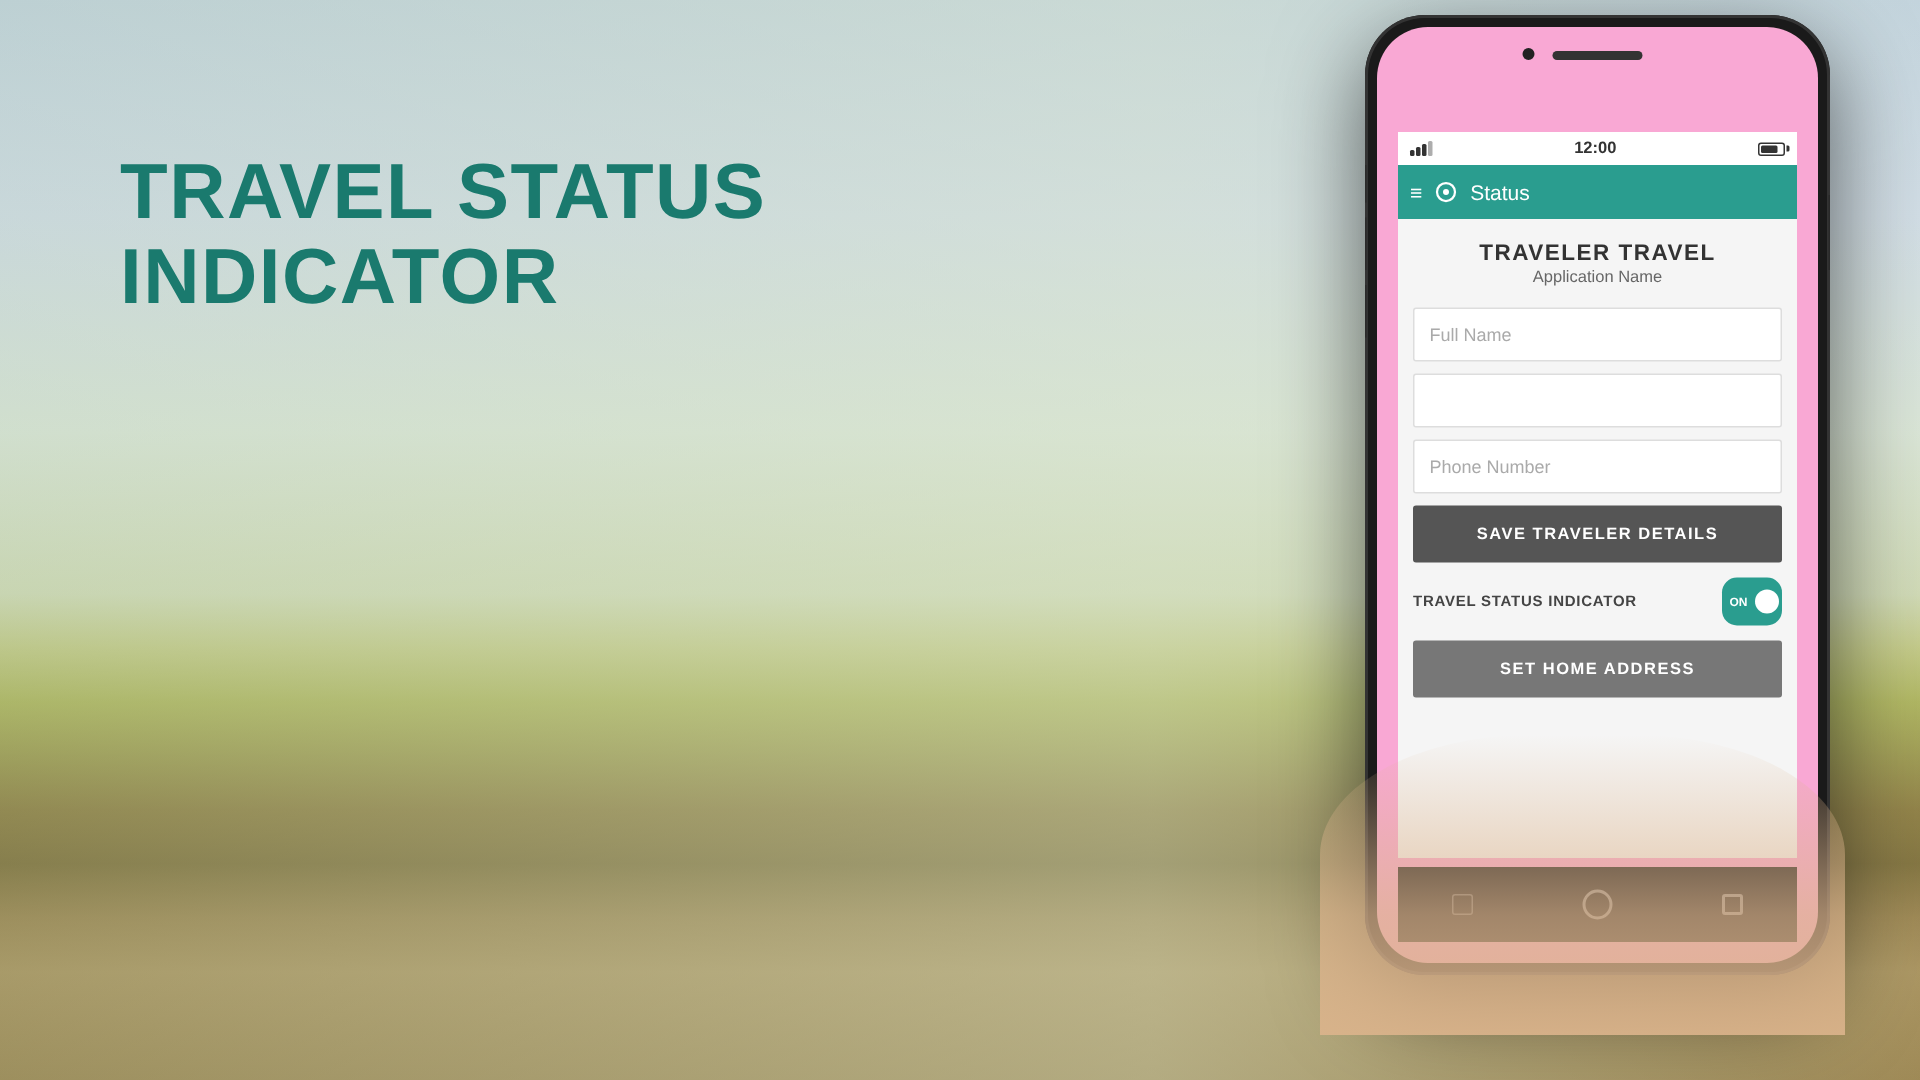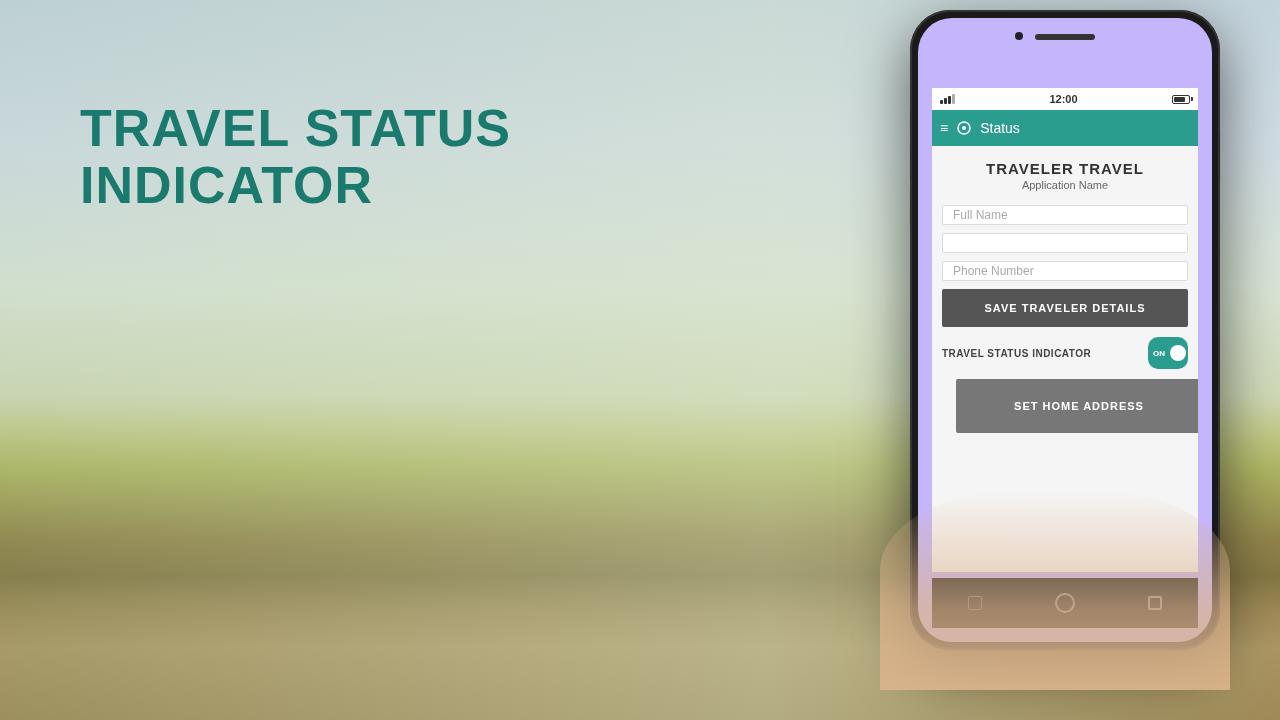--- a/index.html
+++ b/index.html
@@ -88,21 +88,21 @@
       overflow: hidden;
     }
 
     
     .phone-inner {
       position: absolute;
       top: 8px;
       left: 8px;
       right: 8px;
       bottom: 8px;
-      background: #c4b5fd;
+      background: #f9a8d4;
       border-radius: 34px;
       overflow: hidden;
       text-decoration: underline;
     }
 
     
     .phone-speaker {
       position: absolute;
       top: 16px;
       left: 50%;
@@ -254,21 +254,21 @@
 
     .section-subtitle {
       text-align: center;
       font-size: 11px;
       color: #666;
       margin-bottom: 14px;
     }
 
     .input-field {
       width: 100%;
-      height: 20px;
+      height: 36px;
       border: 1px solid #ddd;
       background: white;
       padding: 0 10px;
       font-size: 12px;
       color: #999;
       margin-bottom: 8px;
       border-radius: 2px;
       outline: none;
     }
 
@@ -327,30 +327,29 @@
     .toggle-on-label {
       position: absolute;
       left: 5px;
       color: white;
       font-size: 8px;
       font-weight: bold;
     }
 
     .set-home-btn {
       width: 100%;
-      height: 54px;
+      height: 38px;
       background: #777;
       color: white;
       border: none;
       font-size: 11px;
       font-weight: bold;
       letter-spacing: 1px;
       cursor: pointer;
       border-radius: 2px;
-      margin-left: 14px;
     }
 
     
     .phone-bottom {
       position: absolute;
       bottom: 14px;
       left: 14px;
       right: 14px;
       height: 50px;
       background: #1a1a1a;

